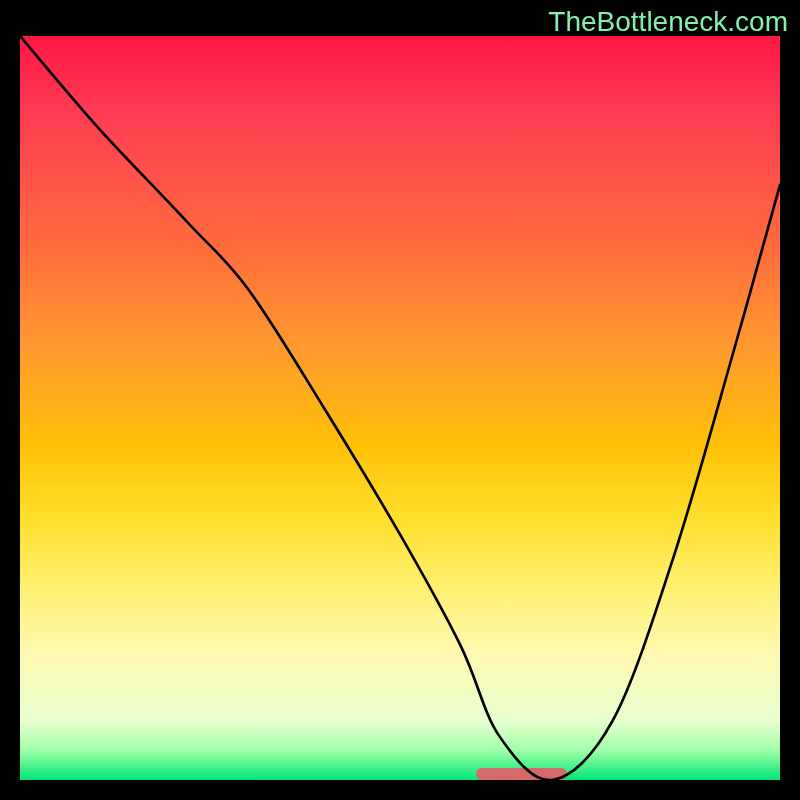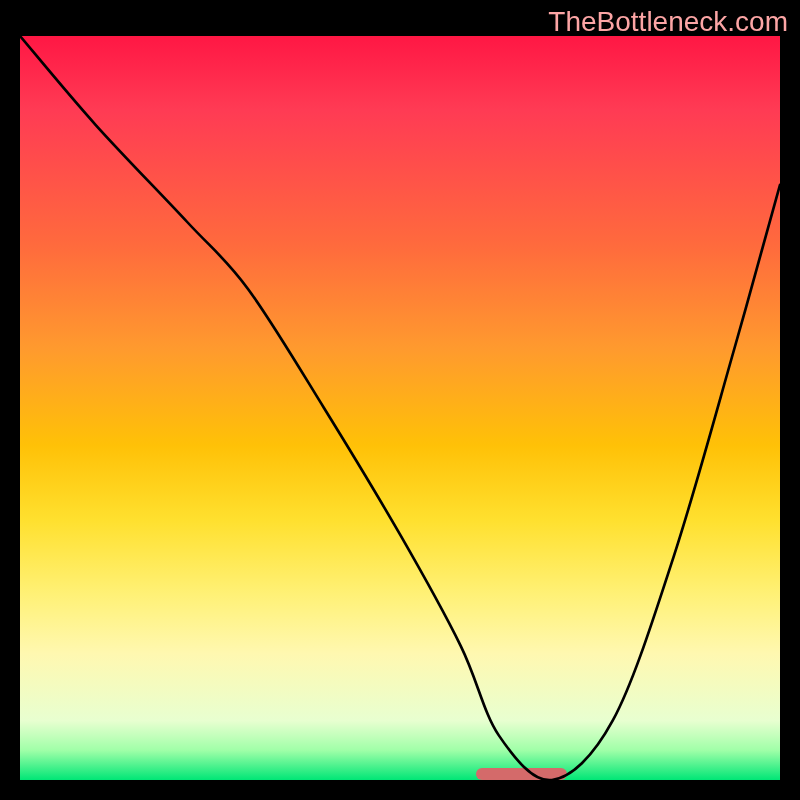--- a/index.html
+++ b/index.html
@@ -8,21 +8,21 @@
     width: 800px;
     height: 800px;
     background: #000;
     position: relative;
     overflow: hidden;
   }
   .watermark {
     position: absolute;
     top: 6px;
     right: 12px;
-    color: #fca5a5;
+    color: #86efac;
     font-family: Arial, Helvetica, sans-serif;
     font-size: 28px;
     font-weight: 500;
     z-index: 10;
   }
   .plot-wrap {
     position: absolute;
     left: 20px;
     top: 36px;
     width: 760px;

